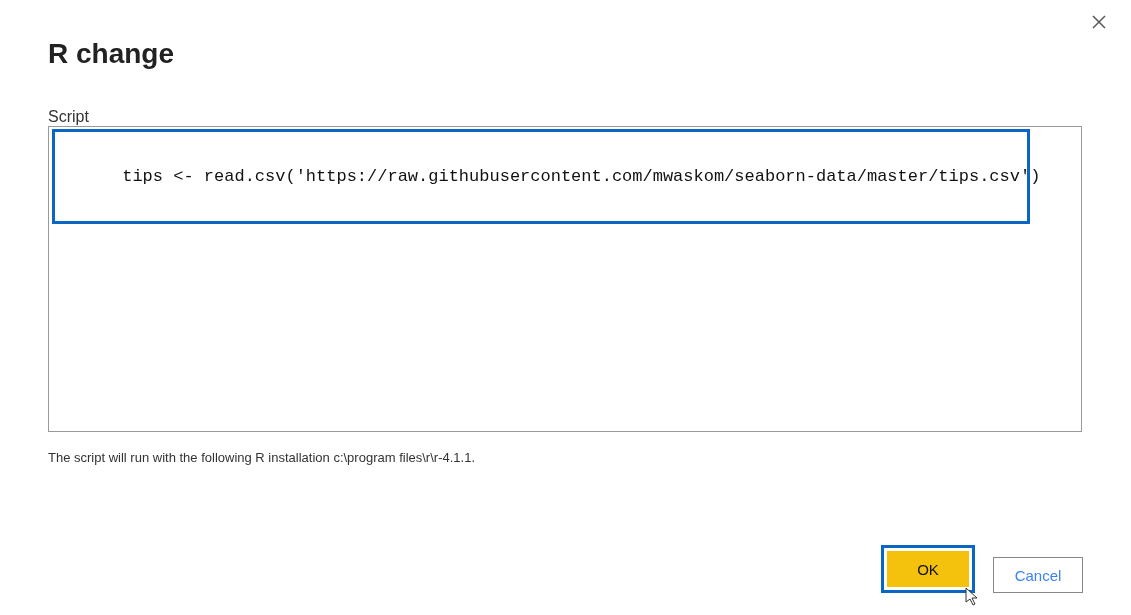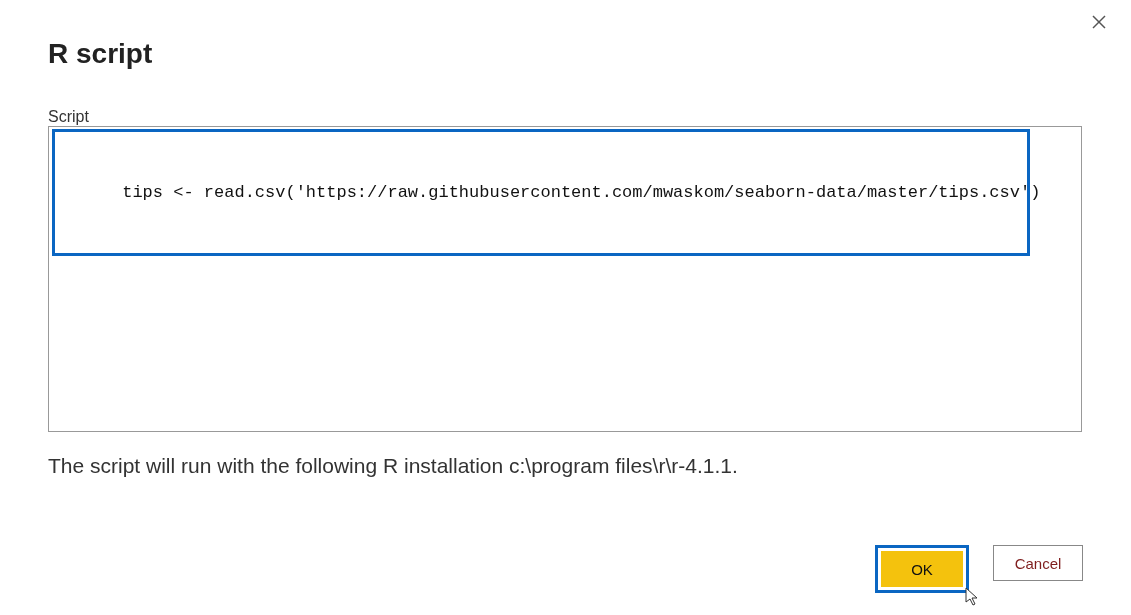--- a/index.html
+++ b/index.html
@@ -49,52 +49,52 @@
       background: #fff;
       font-family: Consolas, "Courier New", monospace;
       font-size: 17px;
       line-height: 1.5;
       color: #111;
       padding: 0;
       position: relative;
     }
     .script-line-highlight {
       border: 3px solid #0a66c2;
-      padding: 22px 6px;
+      padding: 6px 6px;
       margin: 2px 3px;
       display: inline-block;
       width: calc(100% - 54px);
       box-sizing: border-box;
       white-space: pre;
     }
     .info-text {
-      font-size: 21px;
+      font-size: 13px;
       color: #333;
       margin-top: 14px;
       line-height: 1.9;
     }
     .button-row {
       position: absolute;
       bottom: 22px;
       right: 48px;
       display: flex;
-      gap: 24px;
-      align-items: flex-start;
+      gap: 18px;
+      align-items: flex-end;
     }
     .btn {
       min-width: 90px;
       height: 36px;
       font-size: 15px;
       display: flex;
       align-items: center;
       justify-content: center;
       cursor: pointer;
       background: #fff;
       border: 1px solid #888;
-      color: #7f1d1d;
+      color: #3b82f6;
     }
     .btn-ok-wrap {
       border: 3px solid #0a66c2;
       padding: 3px;
       display: inline-flex;
     }
     .btn-ok {
       background: #f4c20d;
       border: none;
       color: #111;
@@ -116,21 +116,21 @@
 
   <div class="close-btn">
     <span>
       <svg viewBox="0 0 14 14">
           <line x1="1" y1="1" x2="13" y2="13"></line>
           <line x1="13" y1="1" x2="1" y2="13"></line>
         </svg>
     </span>
   </div>
 
-  <h1 class="title">R script</h1>
+  <h1 class="title">R change</h1>
 
   <label class="script-label">Script</label>
 
   <div class="script-box">
     <div class="script-line-highlight">
       <span>tips &lt;- read.csv('https://raw.githubusercontent.com/mwaskom/seaborn-data/master/tips.csv')</span>
     </div>
   </div>
 
   <div class="info-text">

